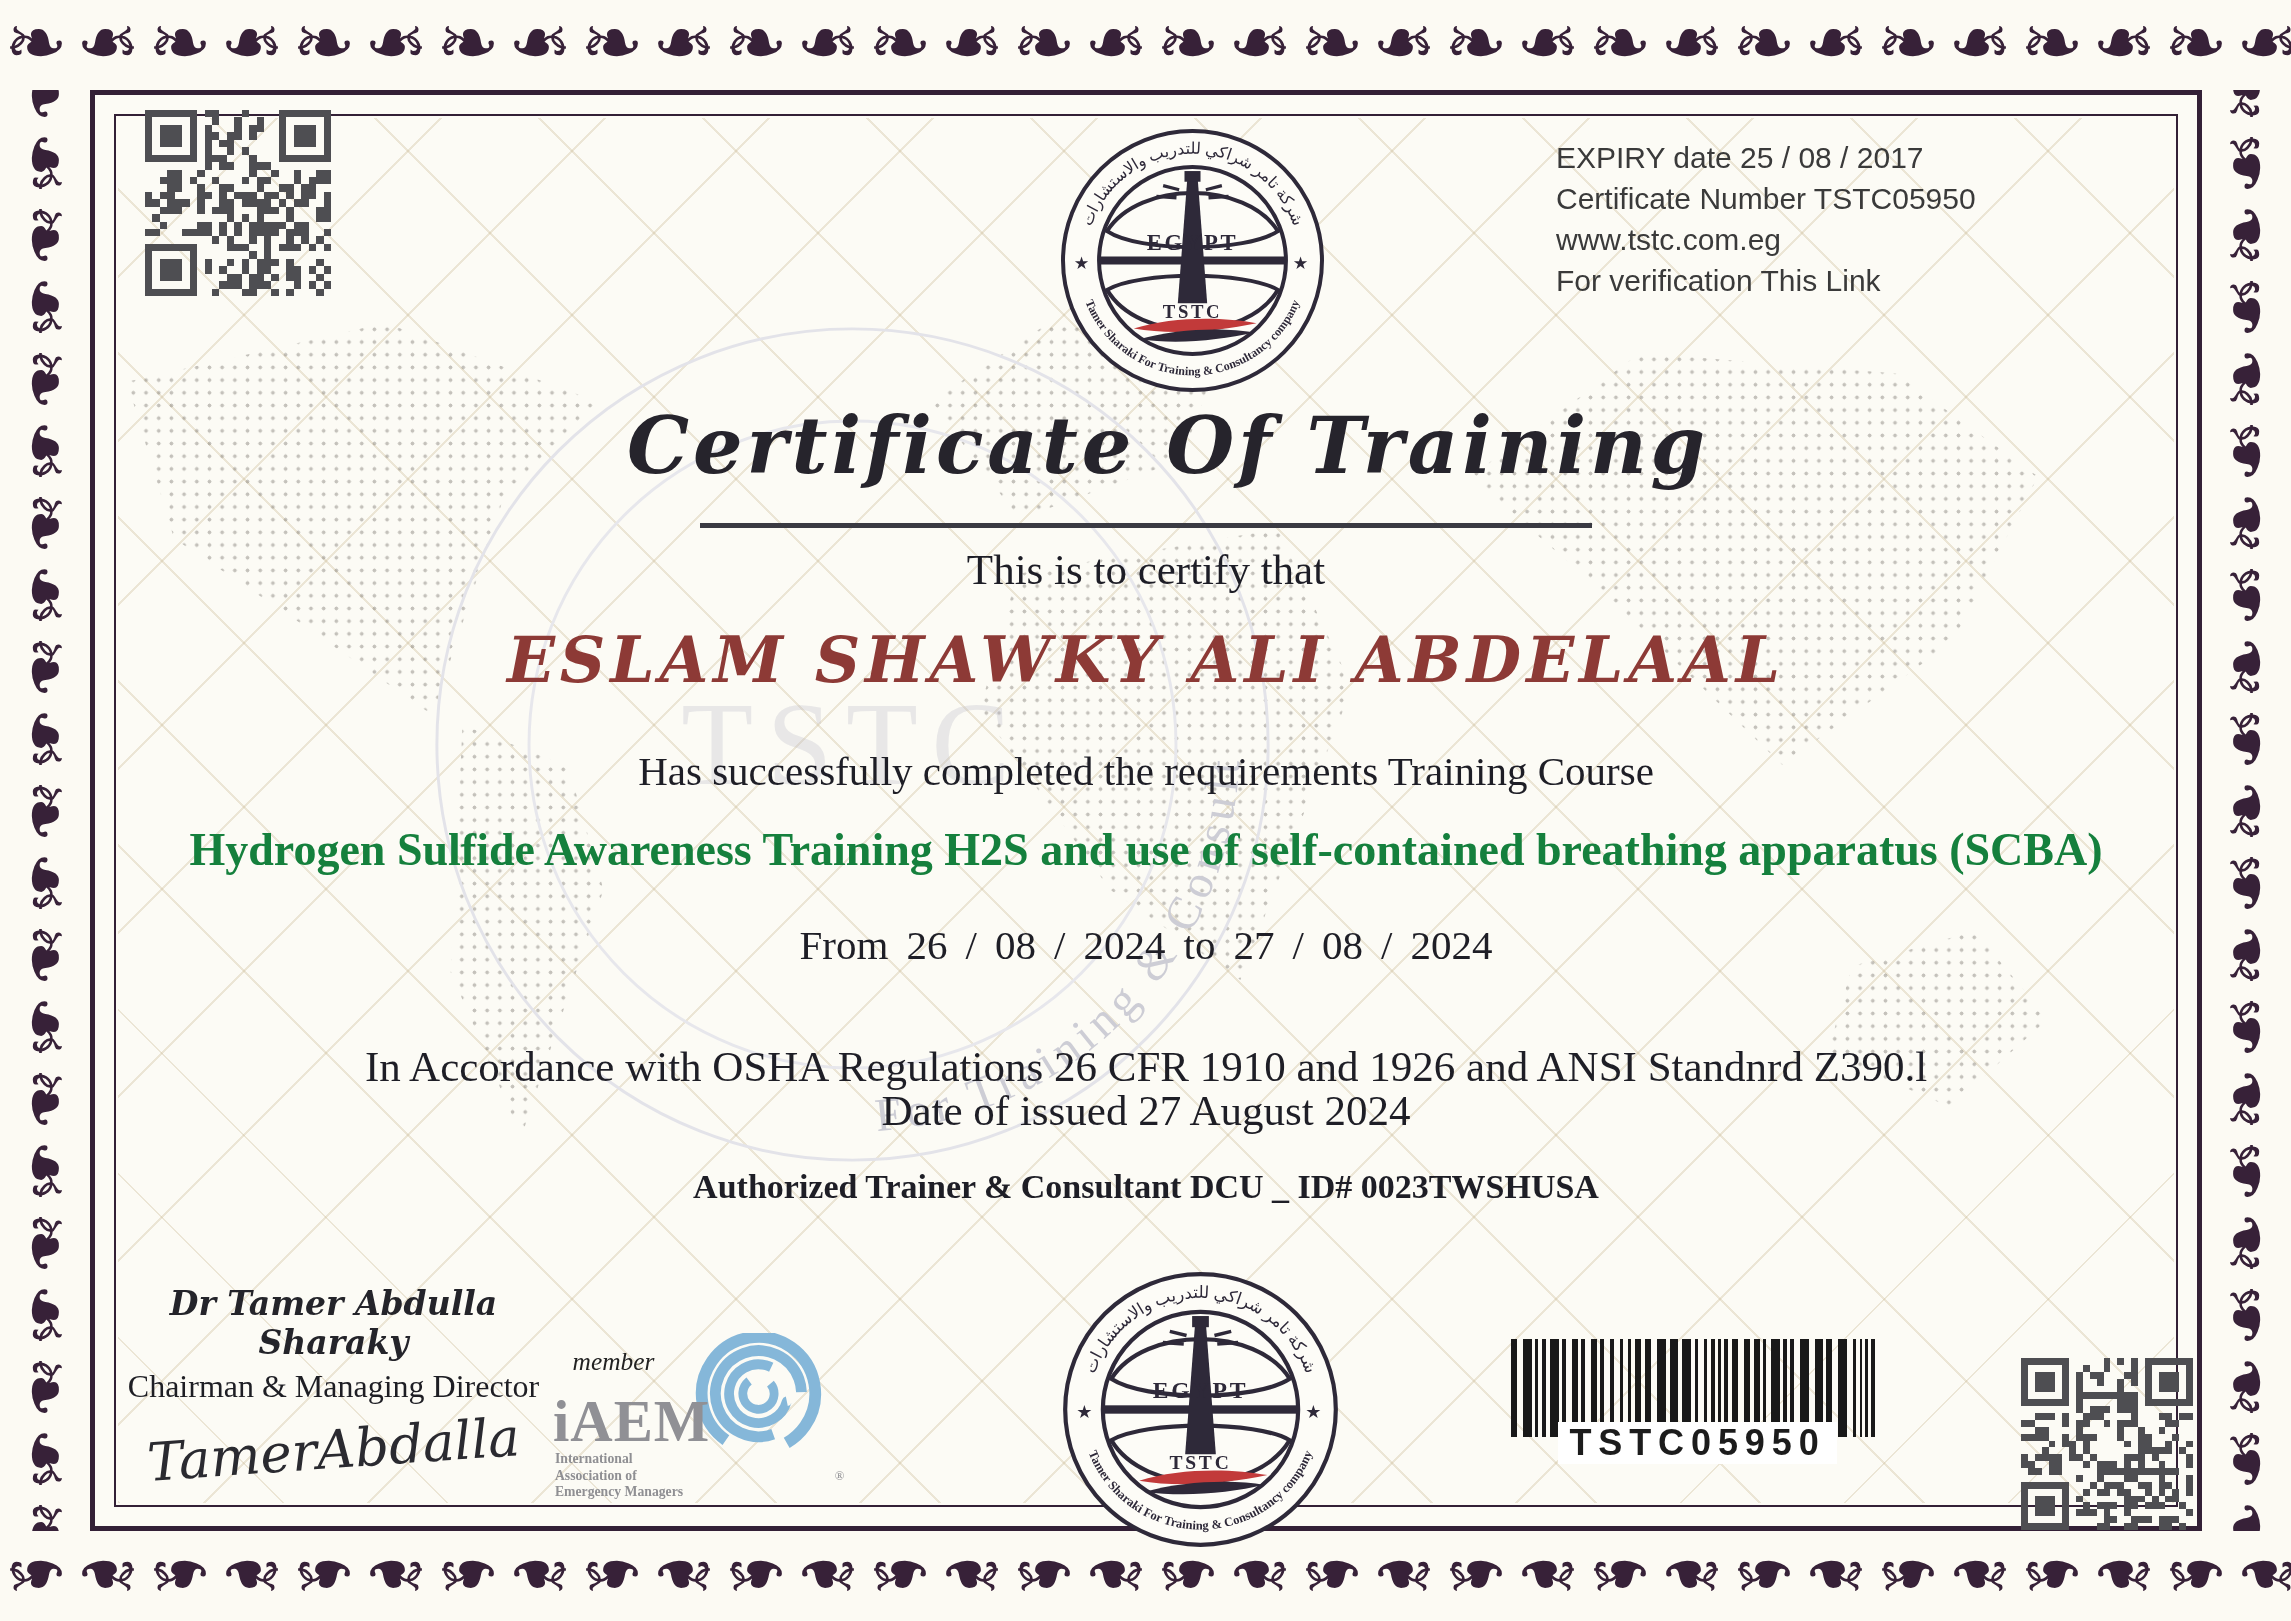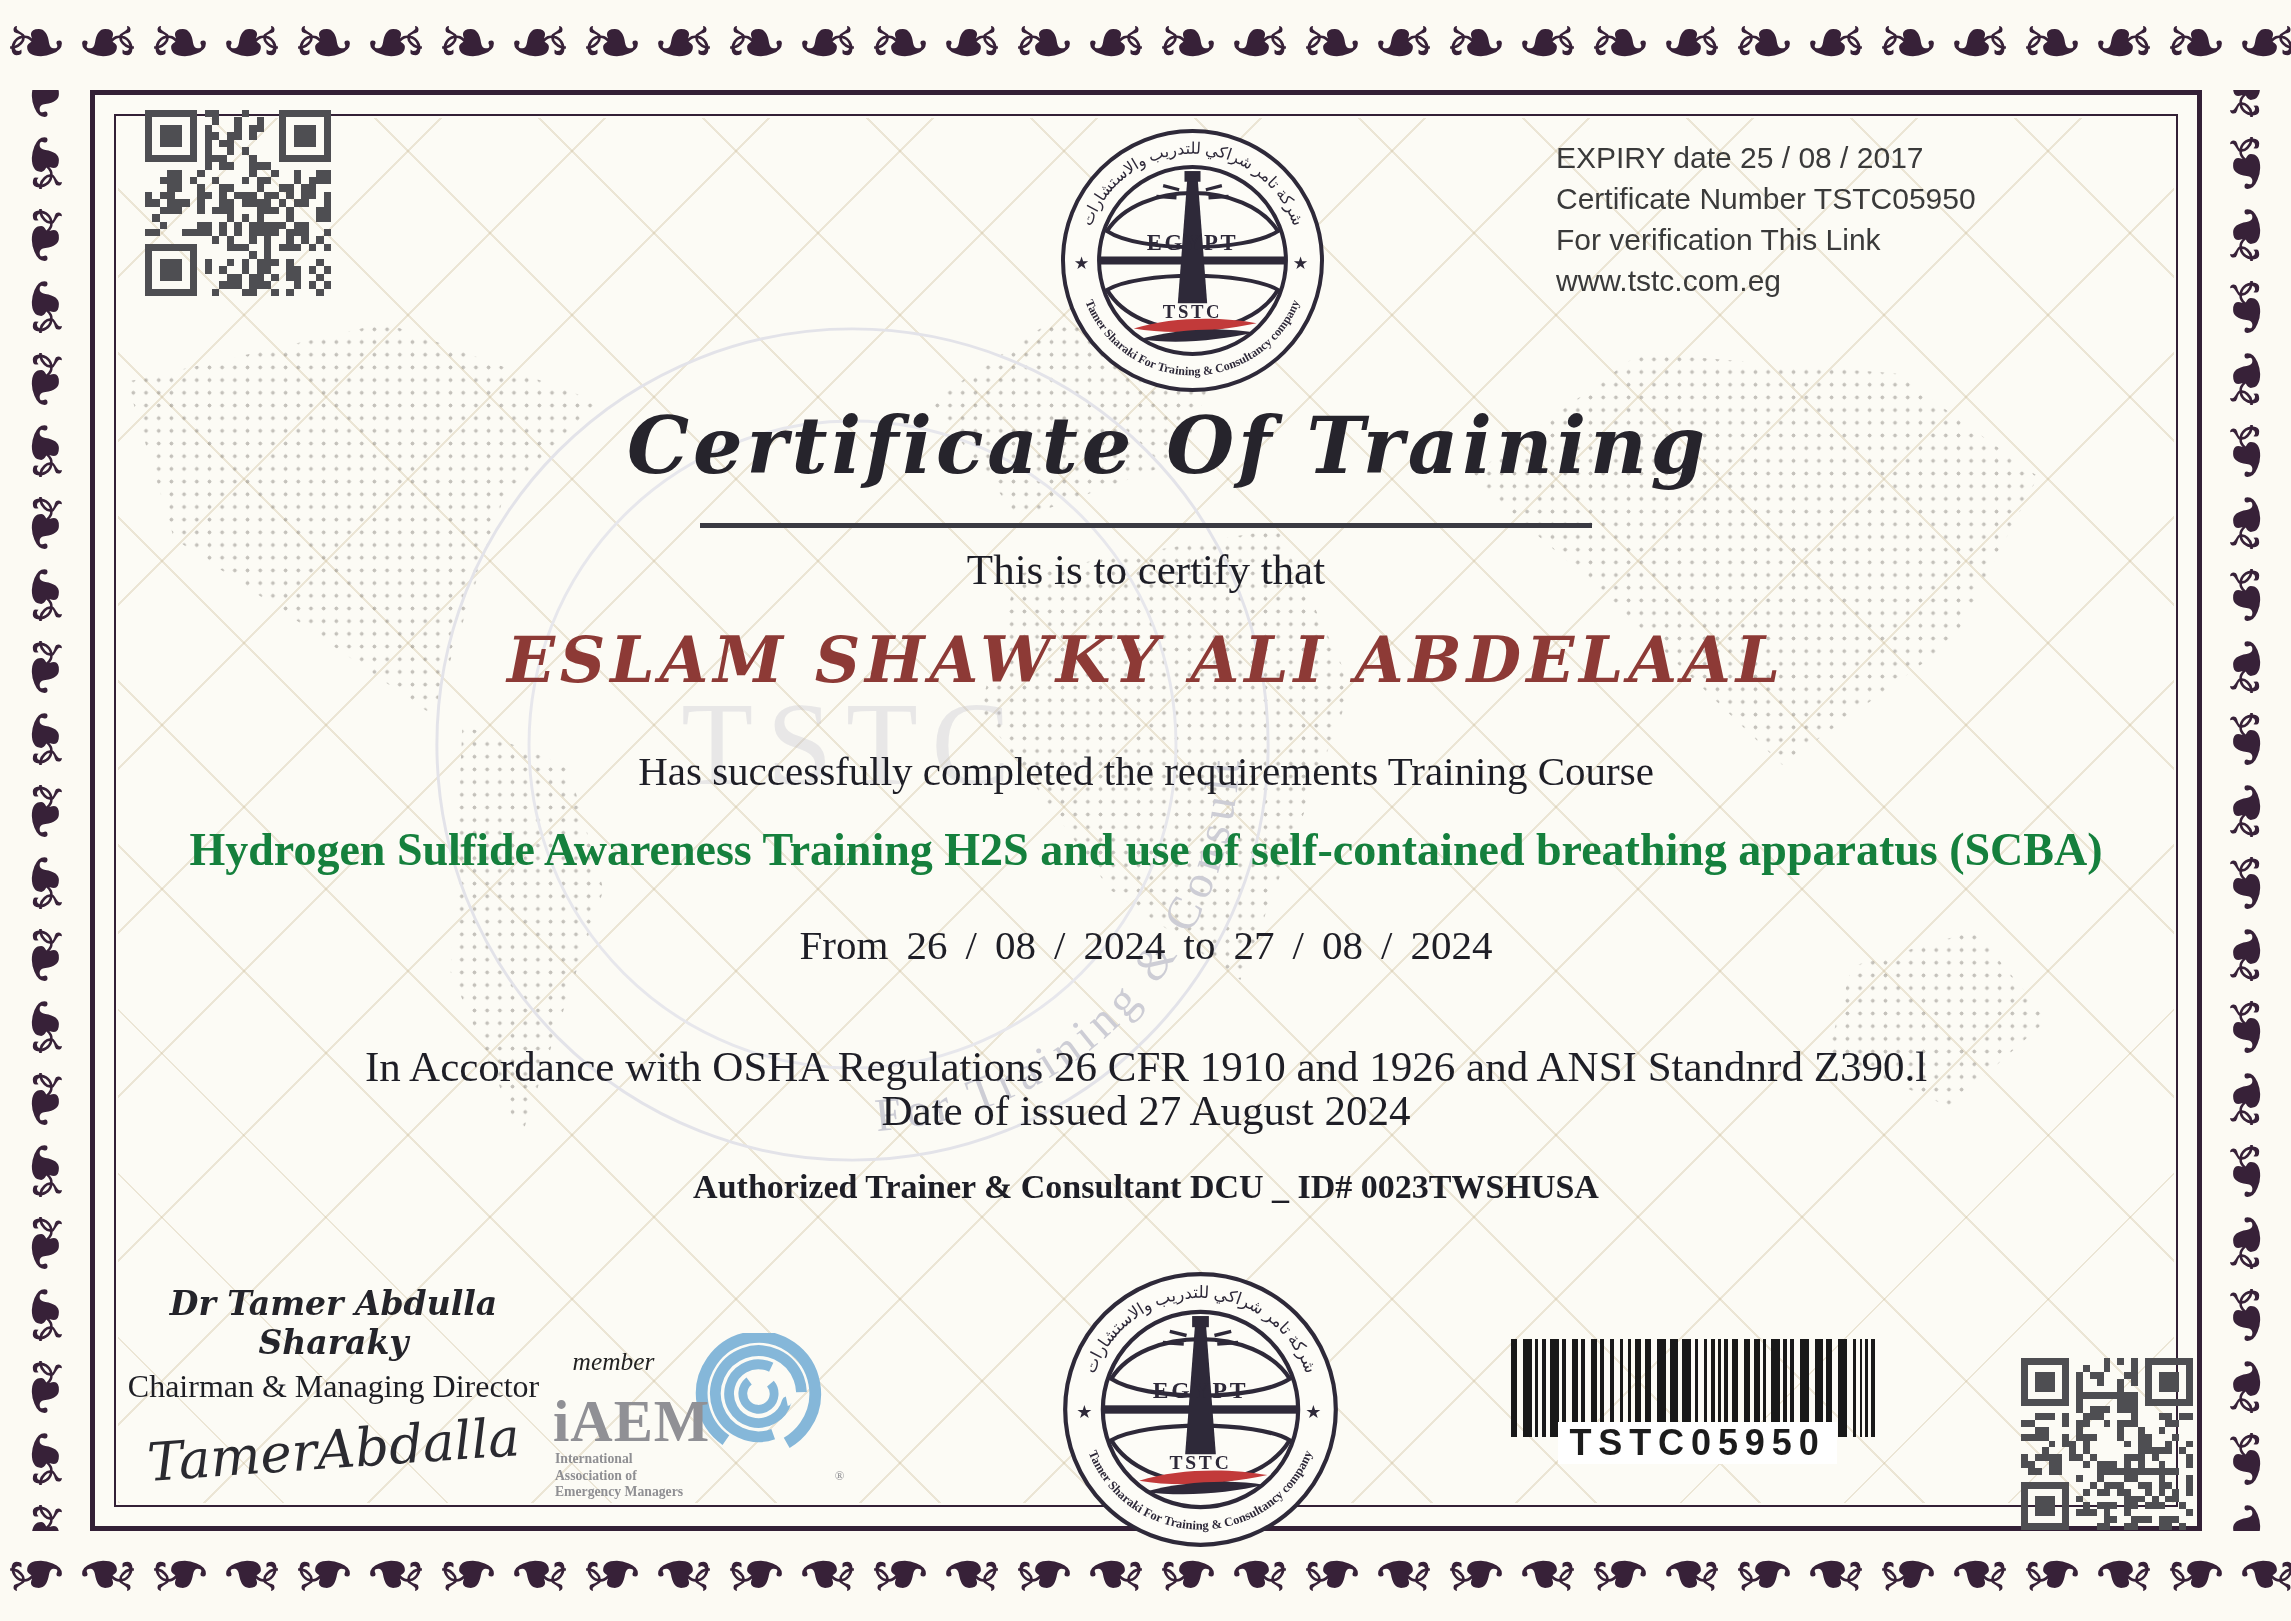--- a/index.html
+++ b/index.html
@@ -466,22 +466,22 @@
       <rect x="23" y="24" width="1" height="1" fill="#4e4e52"></rect>
     </svg>
 
   <svg class="svg-abs" style="left:1059px;top:127px" width="267" height="267" viewBox="0 0 200 200">
       <use href="#tstc-logo"></use>
     </svg>
 
   <div class="meta">
     <div>EXPIRY date 25 / 08 / 2017</div>
     <div>Certificate Number TSTC05950</div>
+    <div>www.tstc.com.eg</div>
     <div>For verification This Link</div>
-    <div>www.tstc.com.eg</div>
   </div>
 
   <div class="row title">Certificate Of Training</div>
   <div class="title-rule"></div>
   <div class="row certify">This is to certify that</div>
   <div class="row name">ESLAM SHAWKY ALI ABDELAAL</div>
   <div class="row completion">Has successfully completed the requirements Training Course</div>
   <div class="row course">Hydrogen Sulfide Awareness Training H2S and use of self-contained breathing apparatus (SCBA)</div>
   <div class="row dates">From  26 / 08 / 2024  to  27 / 08 / 2024</div>
   <div class="row accordance">In Accordance with OSHA Regulations 26 CFR 1910 and 1926 and ANSI Standnrd Z390.l</div>

